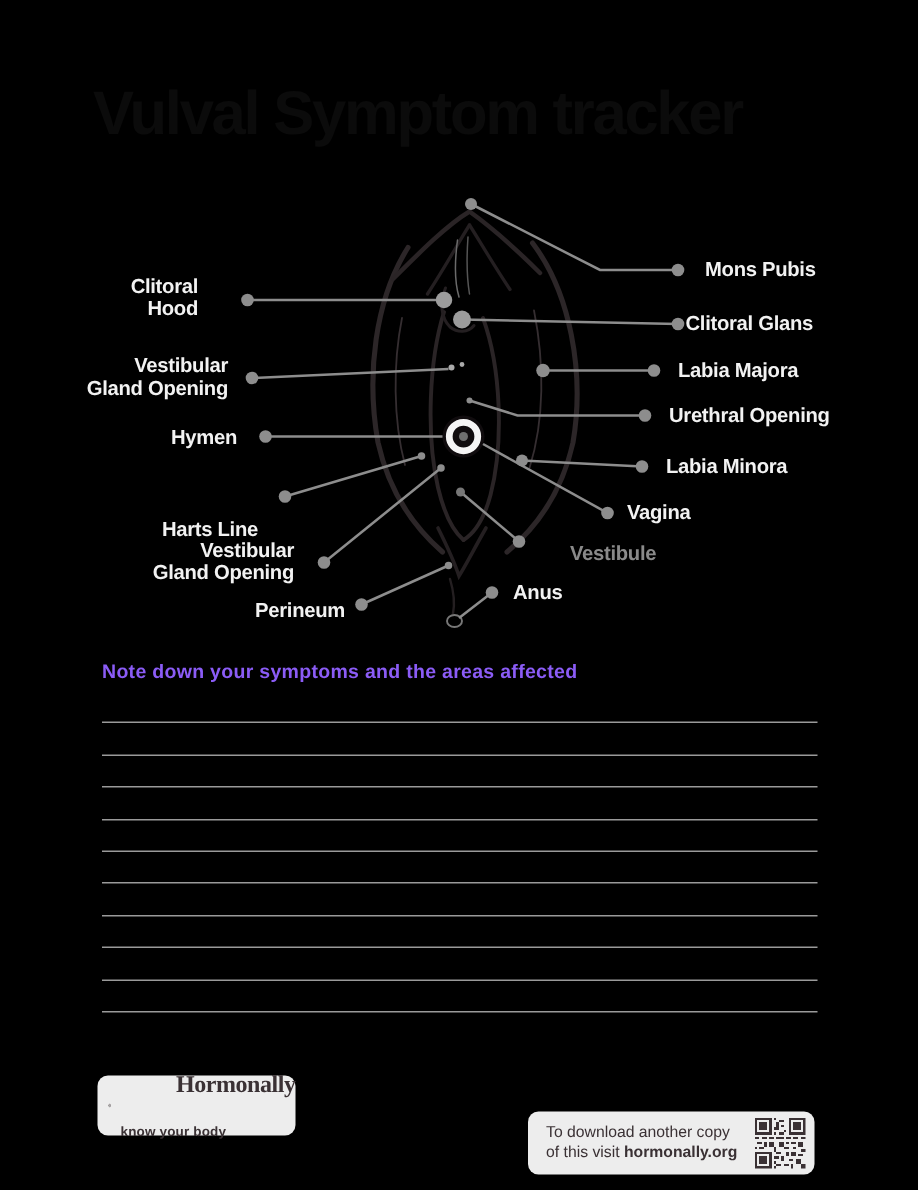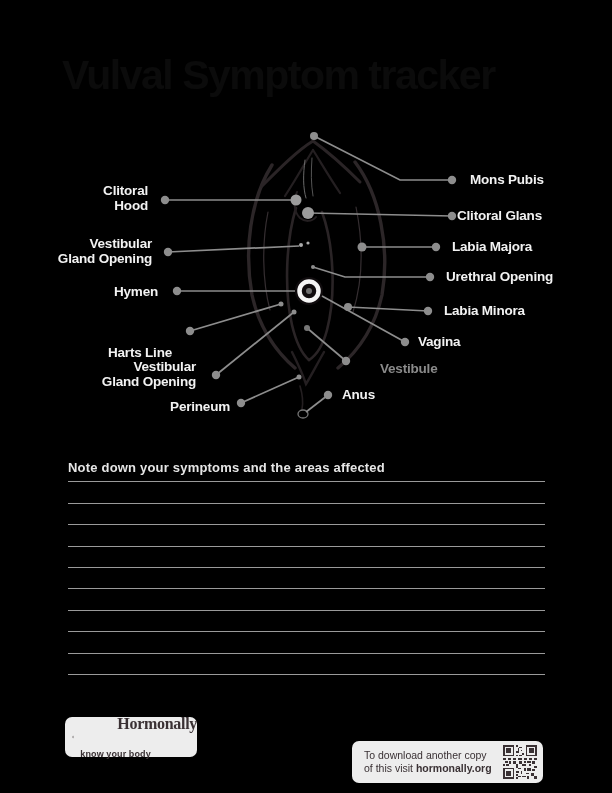--- a/index.html
+++ b/index.html
@@ -17,38 +17,38 @@
   
   .diagram-svg { position:absolute; left:0; top:0; width:612px; height:793px; }
   
   .dlabel {
     position:absolute; font-size:13.5px; font-weight:600; letter-spacing:-0.2px;
     color:#f2f2f2; line-height:15px; white-space:pre-line;
   }
   .dlabel.right-col { text-align:right; }
   .dlabel.left-col  { text-align:right; }
   .dlabel.muted { color:#8a8a8a; }
-  .lbl-clitoral-hood { left:48px;  top:183px; width:100px; }
+  .lbl-clitoral-hood { left:32px;  top:183px; width:100px; }
   .lbl-vgo-top       { left:32px;  top:236px; width:120px; }
   .lbl-hymen         { left:58px;  top:284px; width:100px; }
   .lbl-harts-line    { left:72px;  top:322px; width:100px;margin-top:23px; }
   .lbl-vgo-bottom    { left:76px;  top:359px; width:120px; }
   .lbl-perineum      { left:130px; top:399px; width:100px; }
   .lbl-mons-pubis       { left:470px; top:172px; }
   .lbl-clitoral-glans   { left:457px; top:208px; }
   .lbl-labia-majora     { left:452px; top:239px; }
   .lbl-urethral-opening { left:446px; top:269px; }
   .lbl-labia-minora     { left:444px; top:303px; }
   .lbl-vagina           { left:418px; top:334px; }
   .lbl-vestibule        { left:380px; top:361px; }
   .lbl-anus             { left:342px; top:387px; }
   
   .note-heading {
     position:absolute; left:68px; top:440px;
-    font-size:13px; font-weight:bold; letter-spacing:0.2px; color:#e5e5e5;margin-top:20px;
+    font-size:13px; font-weight:bold; letter-spacing:0.2px; color:#8b5cf6;
   }
   .note-lines { position:absolute; left:68px; top:461px; width:477px; }
   .note-line { height:21.4px; border-bottom:1.5px solid #9a9a9a; }
   
   .footer-brand-panel {
     position:absolute; left:65px; top:717px; width:132px; height:40px;
     background:#ededed; border-radius:7px;
     display:flex; align-items:center; padding-left:7px; gap:6px;
   }
   .brand-text { display:flex; flex-direction:column; line-height:1; }

